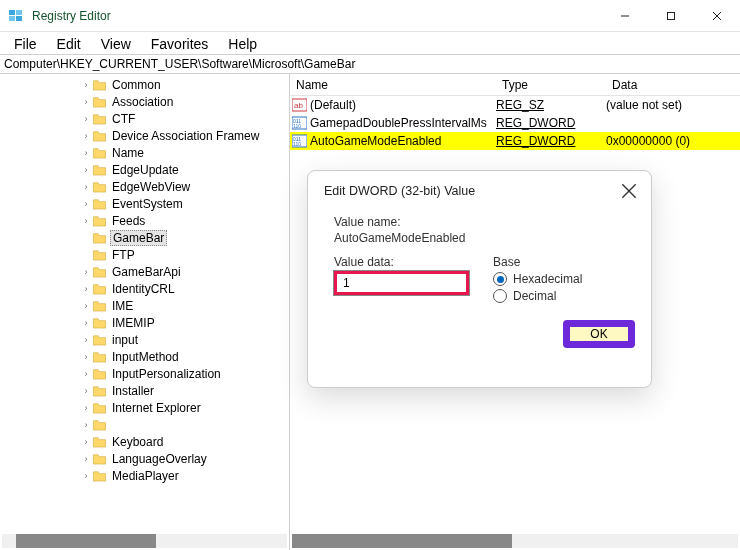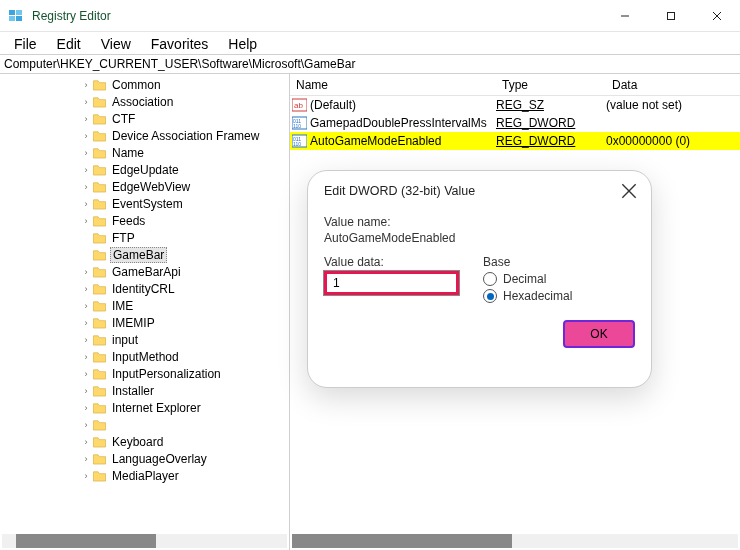--- a/index.html
+++ b/index.html
@@ -45,45 +45,45 @@
   .list-row { display: flex; align-items: center; height: 18px; }
   .list-row .c1 { width: 206px; display: flex; align-items: center; padding-left: 2px; gap: 3px; }
   .list-row .c2 { width: 110px; text-decoration: underline; }
   .list-row .c3 { flex: 1; }
   .list-row.hl { background: #ffff00; }
   .valicon { width: 15px; height: 14px; flex-shrink: 0; }
 
   
   .dialog {
     position: absolute; left: 307px; top: 170px; width: 345px; height: 218px;
-    background: #fff; border: 1px solid #ccc; border-radius: 20px;
+    background: #fff; border: 1px solid #ccc; border-radius: 8px;
     box-shadow: 0 10px 30px rgba(0,0,0,.15);
     padding: 0;
   }
   .dlg-title { display: flex; align-items: center; padding: 12px 14px 4px 16px; }
   .dlg-title .t { font-size: 12.5px; color: #222; flex: 1; }
   .dlg-close { width: 16px; height: 16px; }
-  .dlg-body { padding: 4px 16px 0 16px; font-size: 12px; color: #333; }
+  .dlg-body { padding: 4px 16px 0 16px; font-size: 12px; color: #333; margin-left: 10px; }
   .dlg-body .lbl { margin-top: 8px; margin-bottom: 2px; }
   .dlg-body .vname { margin-bottom: 10px; }
   .row2 { display: flex; gap: 24px; align-items: flex-start; }
   .col-a { flex: 0 0 135px; }
   .col-b { flex: 1; }
   .val-input {
     width: 135px; height: 24px; background: #fff;
     padding: 2px 6px; font-size: 12px;
     border: 3px solid #e6164e; 
     outline: 1px solid #888;
   }
   .radio-row { display: flex; align-items: center; gap: 6px; margin: 3px 0; }
   .radio { width: 14px; height: 14px; border: 1px solid #555; border-radius: 50%; display: inline-flex; align-items: center; justify-content: center; }
   .radio.checked::after { content: ''; width: 7px; height: 7px; border-radius: 50%; background: #0067c0; }
   .dlg-btns { display: flex; justify-content: flex-end; gap: 10px; padding: 14px 16px 0 16px; }
   .dlg-btn { min-width: 72px; height: 28px; border: 1px solid #c8c8c8; border-radius: 4px; background: #fff; font-size: 12px; display: flex; align-items: center; justify-content: center; }
-  .dlg-btn.ok { border: 2px solid #6d28d9; background: #ec4899; }
+  .dlg-btn.ok { border: 7px solid #6d28d9; background: #fef9c3; }
 </style>
 </head>
 <body>
 
 <svg width="0" height="0" style="position:absolute">
   <defs>
     <g id="folder-icon">
       <path d="M1 3 h5 l1.5 2 H14 v8 H1 z" fill="#ffd86b" stroke="#caa32e" stroke-width="0.6"></path>
     </g>
     <g id="regstr-icon">
@@ -207,35 +207,35 @@
           <span class="lbl">EventSystem</span>
         </div>
         <div class="tree-row">
           <span class="ind" style="width: 66px;"></span>
           <span class="chev">›</span>
           <svg class="fld" viewBox="0 0 15 14">
             <use href="#folder-icon"></use>
           </svg>
           <span class="lbl">Feeds</span>
         </div>
-        <div class="tree-row">
+        <div class="tree-row sel">
           <span class="ind" style="width: 66px;"></span>
           <span class="chev"></span>
           <svg class="fld" viewBox="0 0 15 14">
             <use href="#folder-icon"></use>
           </svg>
+          <span class="lbl">GameBar</span>
+        </div>
+        <div class="tree-row">
+          <span class="ind" style="width: 66px;"></span>
+          <span class="chev"></span>
+          <svg class="fld" viewBox="0 0 15 14">
+            <use href="#folder-icon"></use>
+          </svg>
           <span class="lbl">FTP</span>
-        </div>
-        <div class="tree-row sel">
-          <span class="ind" style="width: 66px;"></span>
-          <span class="chev"></span>
-          <svg class="fld" viewBox="0 0 15 14">
-            <use href="#folder-icon"></use>
-          </svg>
-          <span class="lbl">GameBar</span>
         </div>
         <div class="tree-row">
           <span class="ind" style="width: 66px;"></span>
           <span class="chev">›</span>
           <svg class="fld" viewBox="0 0 15 14">
             <use href="#folder-icon"></use>
           </svg>
           <span class="lbl">GameBarApi</span>
         </div>
         <div class="tree-row">
@@ -394,26 +394,26 @@
     <div class="lbl">Value name:</div>
     <div class="vname">AutoGameModeEnabled</div>
     <div class="row2">
       <div class="col-a">
         <div class="lbl" style="margin-top:0">Value data:</div>
         <input class="val-input" value="1" style="">
       </div>
       <div class="col-b">
         <div class="lbl" style="margin-top:0">Base</div>
         <div class="radio-row">
+          <span class="radio checked"></span>
+          <span>Hexadecimal</span>
+        </div>
+        <div class="radio-row">
           <span class="radio"></span>
           <span>Decimal</span>
         </div>
-        <div class="radio-row">
-          <span class="radio checked"></span>
-          <span>Hexadecimal</span>
-        </div>
       </div>
     </div>
   </div>
   <div class="dlg-btns">
     <div class="dlg-btn ok">OK</div>
   </div>
 </div>
 
 </body></html>

